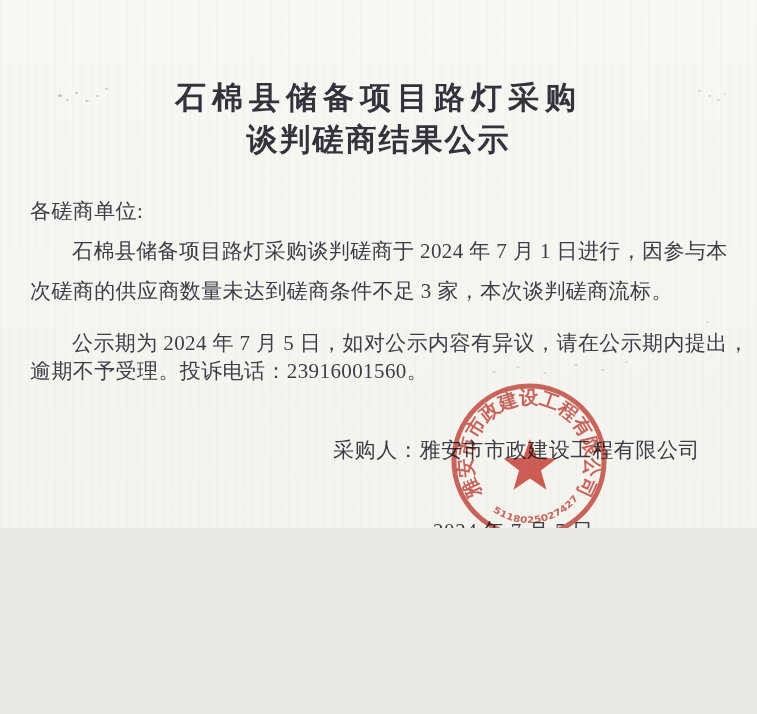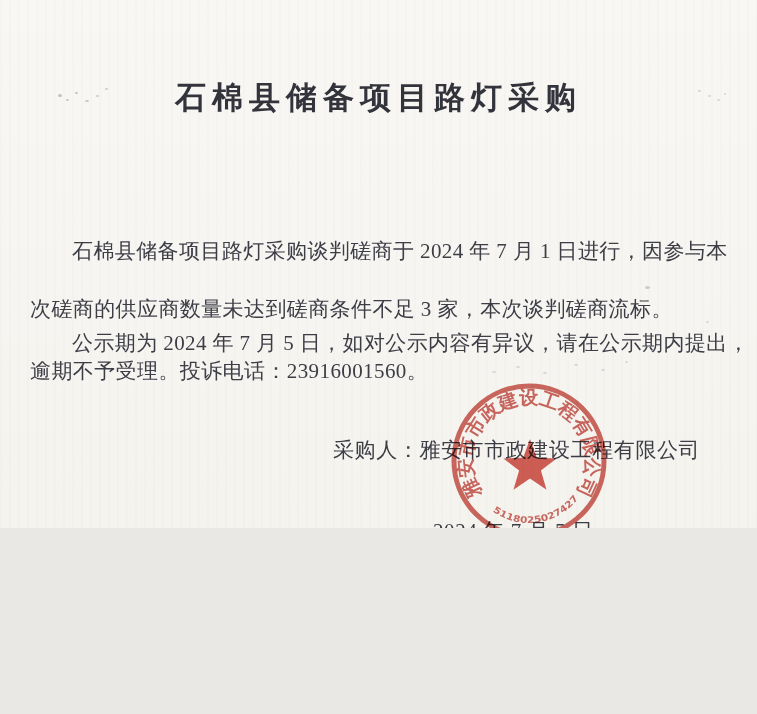--- a/index.html
+++ b/index.html
@@ -39,21 +39,21 @@
     position: absolute;
     left: 30px;
     font-size: 21px;
     letter-spacing: 0.4px;
     color: #3d3d46;
     white-space: nowrap;
   }
   .indent { padding-left: 42px; text-align: center; }
   .salutation { top: 197px; }
   .p1l1 { top: 237px; }
-  .p1l2 { top: 295px; }
+  .p1l2 { top: 277px; }
   .p2l1 { top: 317px; margin-top: 12px; }
   .p2l2 { top: 357px; }
   .sig-line {
     position: absolute;
     font-size: 21px;
     letter-spacing: 0.6px;
     color: #3d3d46;
     white-space: nowrap;
   }
   .sig-purchaser { left: 333px; top: 436px; }
@@ -73,21 +73,23 @@
     border-radius: 50%;
     pointer-events: none;
   }
 </style>
 </head>
 <body>
 
 <div class="page">
 
   <div class="title-line t1">石棉县储备项目路灯采购</div>
+  <div class="title-line t2">谈判磋商结果公示</div>
 
+  <div class="body-line salutation">各磋商单位:</div>
 
   <div class="body-line indent p1l1">石棉县储备项目路灯采购谈判磋商于 2024 年 7 月 1 日进行，因参与本</div>
   <div class="body-line p1l2">次磋商的供应商数量未达到磋商条件不足 3 家，本次谈判磋商流标。</div>
 
   <div class="body-line indent p2l1">公示期为 2024 年 7 月 5 日，如对公示内容有异议，请在公示期内提出，</div>
   <div class="body-line p2l2">逾期不予受理。投诉电话：23916001560。</div>
 
   <div class="sig-line sig-purchaser">采购人：雅安市市政建设工程有限公司</div>
   <div class="sig-line sig-date">2024 年 7 月 5 日</div>
 

